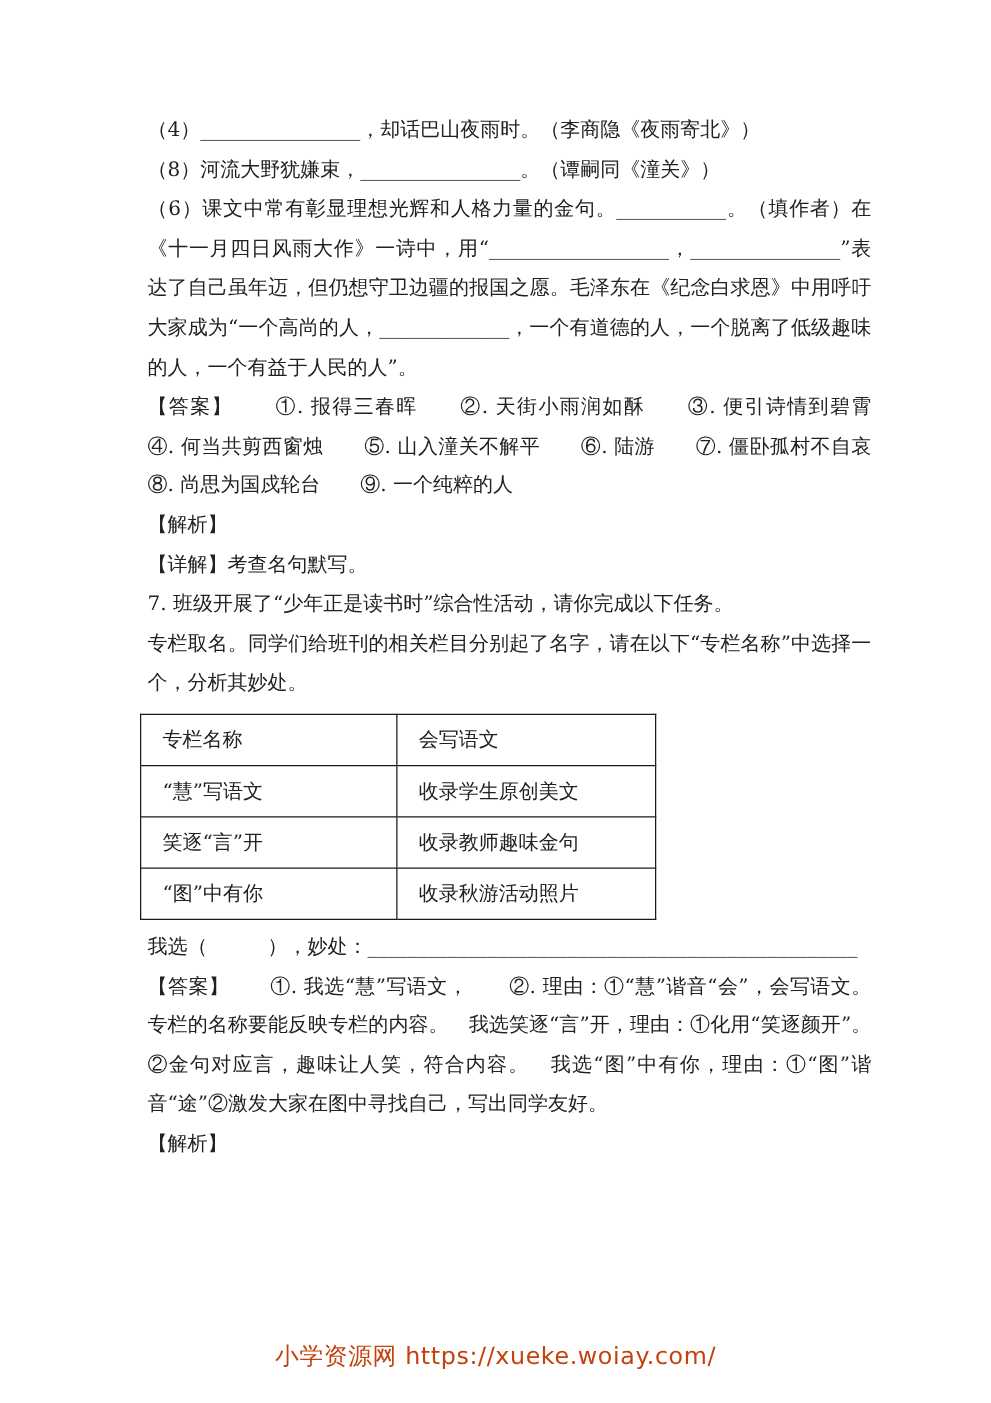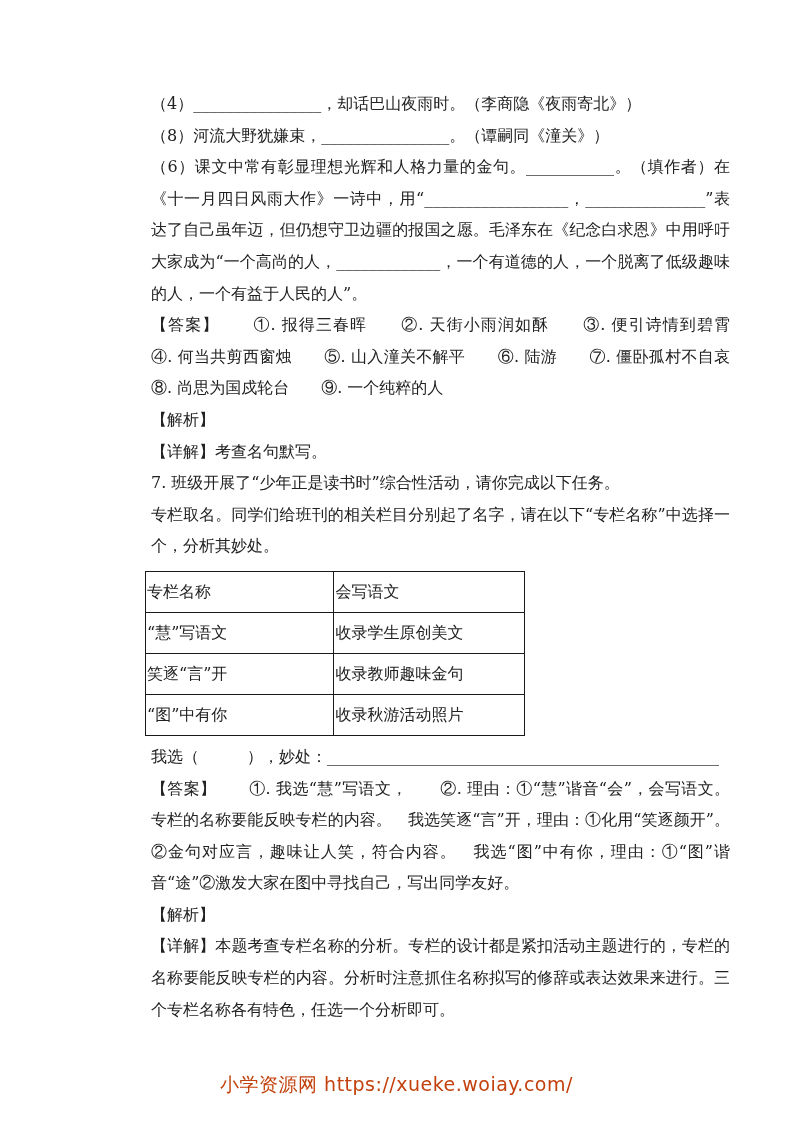--- a/index.html
+++ b/index.html
@@ -13,38 +13,37 @@
     color: #212121;
   }
   .content {
     position: absolute;
     left: 118px;
     top: 88px;
     width: 579px;
     font-size: 16px;
     line-height: 31.6px;
     text-align: justify;
-    margin-left: 33px;
   }
   p.para {
     margin: 0;
     white-space: pre-wrap;
     word-break: break-all;
   }
   table.col-table {
     border-collapse: collapse;
     table-layout: fixed;
     width: 380px;
     margin: 9px 0 5px -6px;
   }
   table.col-table td {
     border: 1.5px solid #1a1a1a;
     height: 40px;
     vertical-align: middle;
-    padding: 0 1px;
+    padding: 0 17px;
     font-size: 16px;
     text-align: left;
     white-space: pre-wrap;
   }
   td.c1 { width: 170px; }
   td.c2 { width: 172px; }
   .footer {
     position: absolute;
     left: 0;
     right: 0;
@@ -88,18 +87,17 @@
         <tr>
           <td class="c1">“图”中有你</td>
           <td class="c2">收录秋游活动照片</td>
         </tr>
       </tbody>
     </table>
 
     <p class="para">我选（　　　），妙处：_________________________________________________</p>
     <p class="para">【答案】　　①. 我选“慧”写语文，　　②. 理由：①“慧”谐音“会”，会写语文。专栏的名称要能反映专栏的内容。　我选笑逐“言”开，理由：①化用“笑逐颜开”。②金句对应言，趣味让人笑，符合内容。　我选“图”中有你，理由：①“图”谐音“途”②激发大家在图中寻找自己，写出同学友好。</p>
     <p class="para">【解析】</p>
-    <p class="para">【详解】本题考查专栏名称的分析。专栏的设计都是紧扣活动主题进行的，专栏的名称要能反映专栏的内容。分析时注意抓住名称拟写的修辞或表达效果来进行。三个专栏名称各有特色，任选一个分析即可。</p>
 
   </div>
 
   <div class="footer">小学资源网 https://xueke.woiay.com/</div>
 </div>
 
 </body></html>

